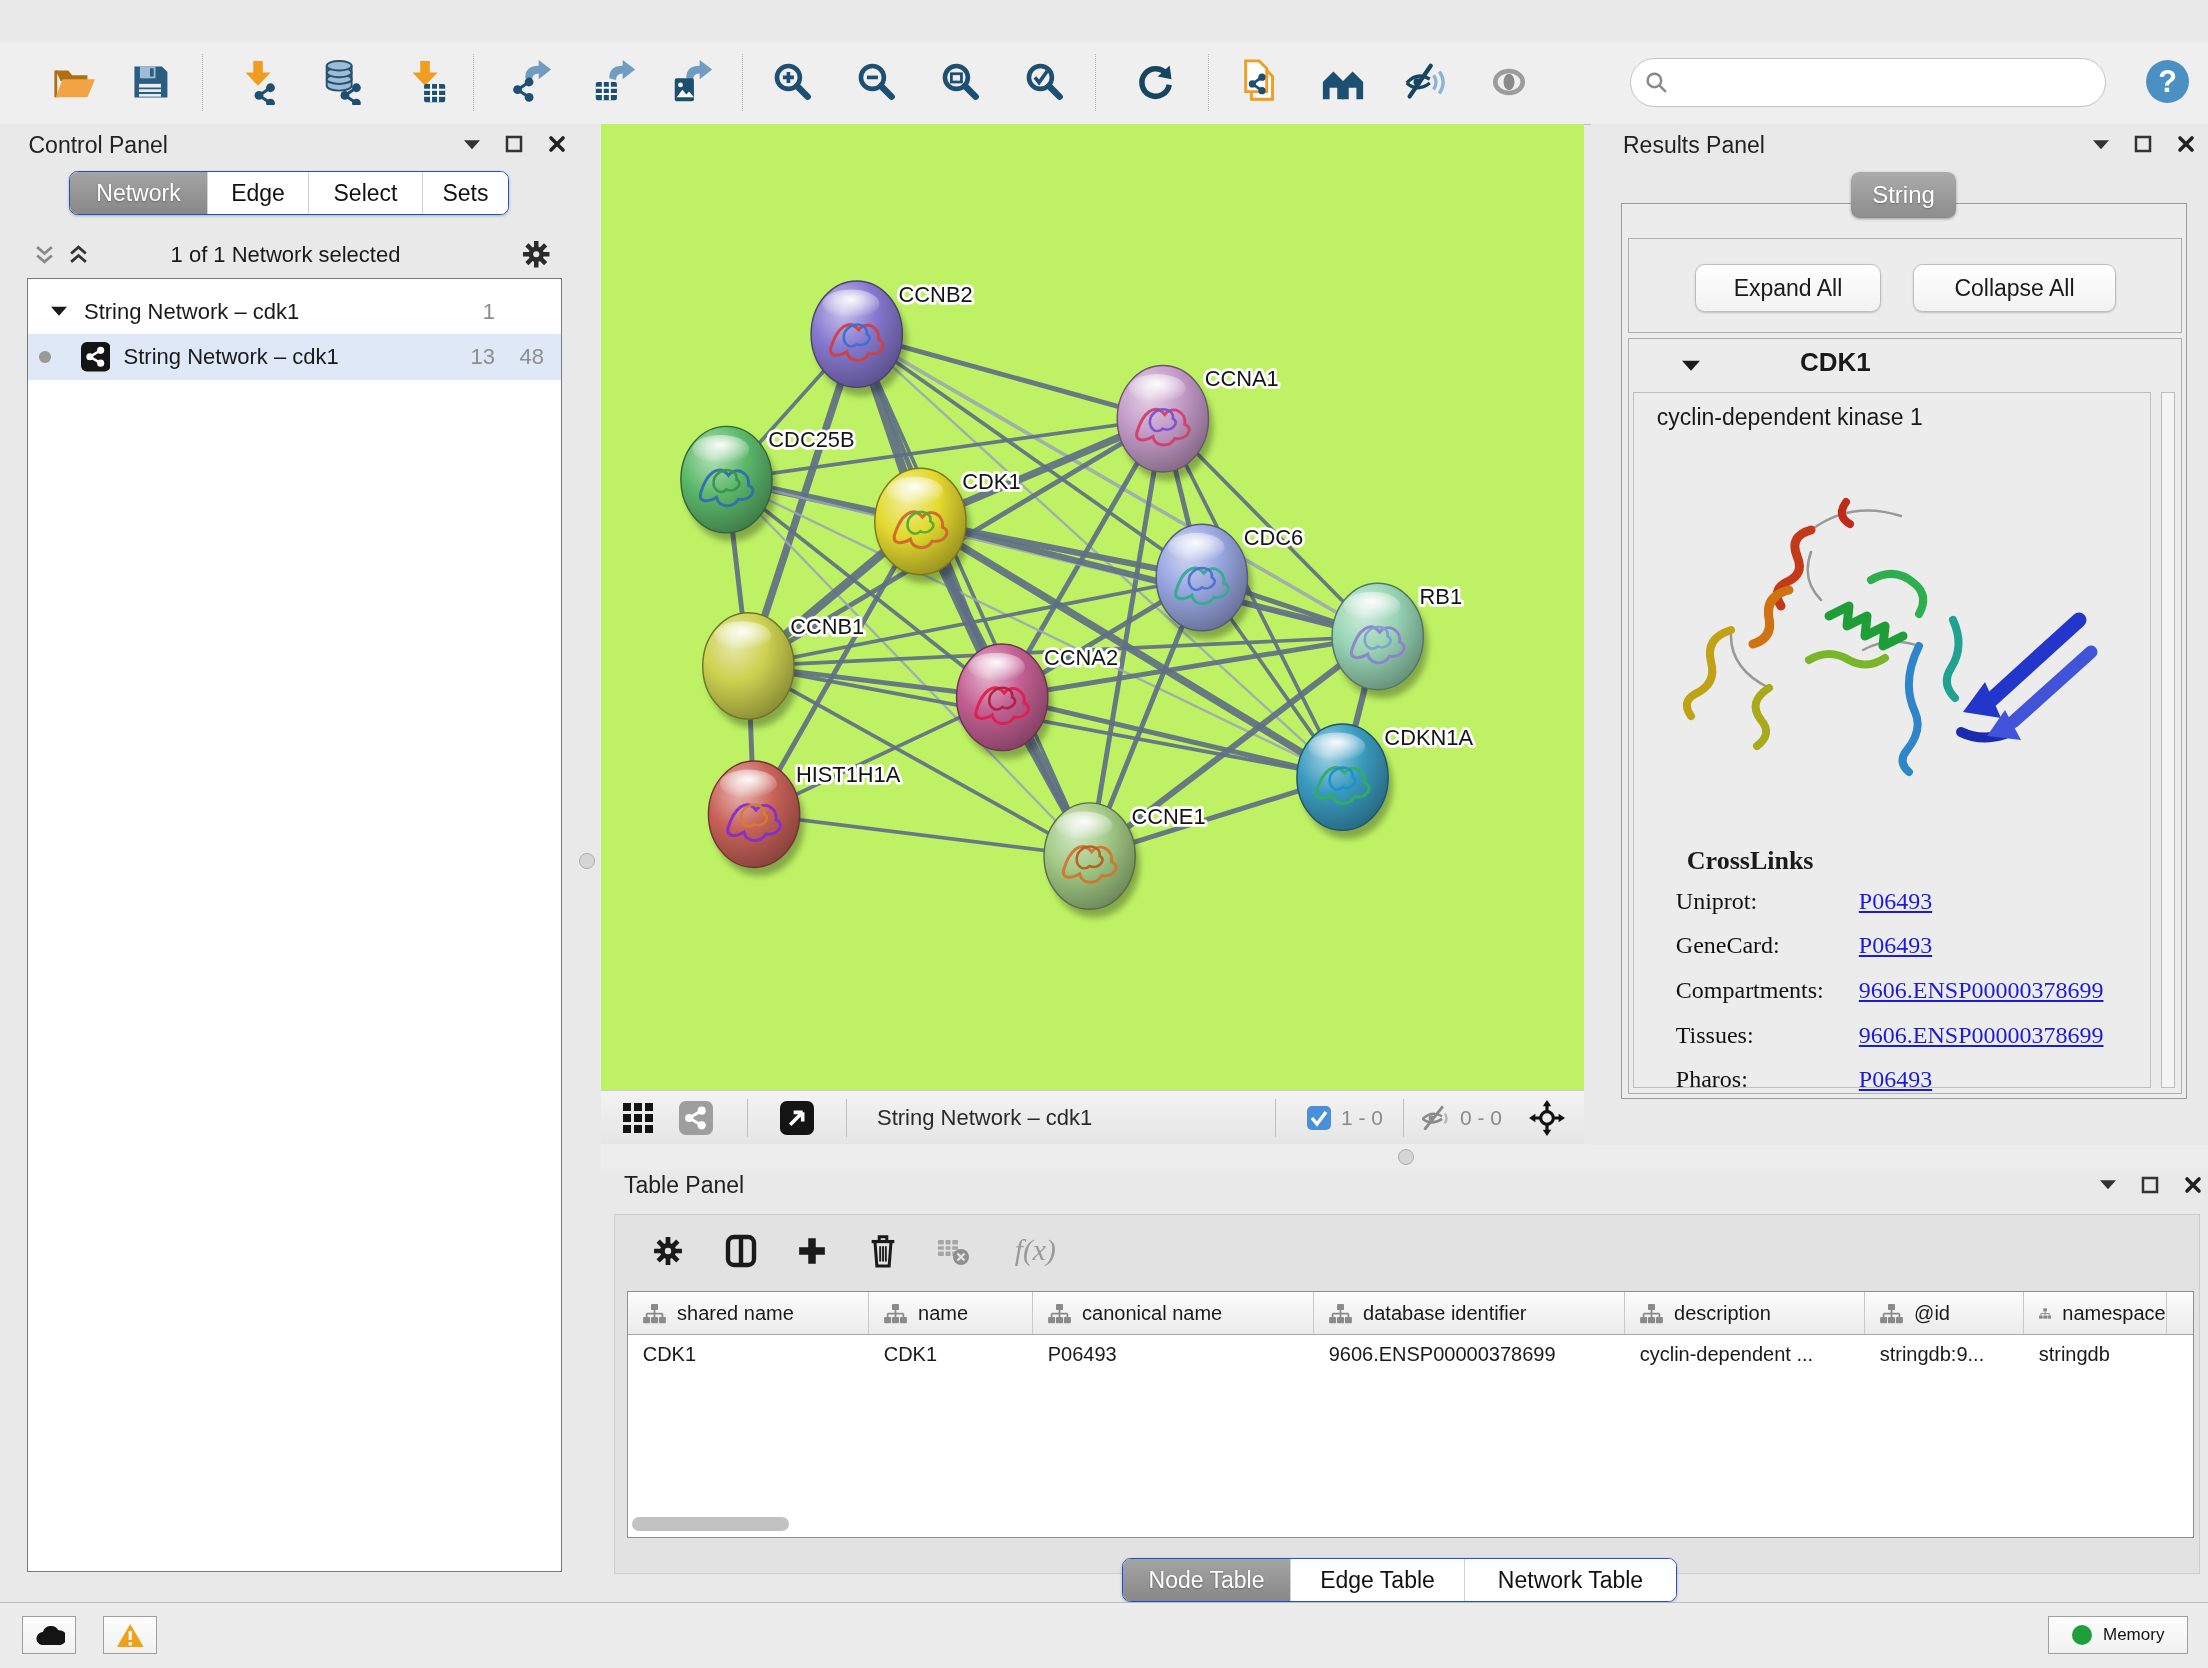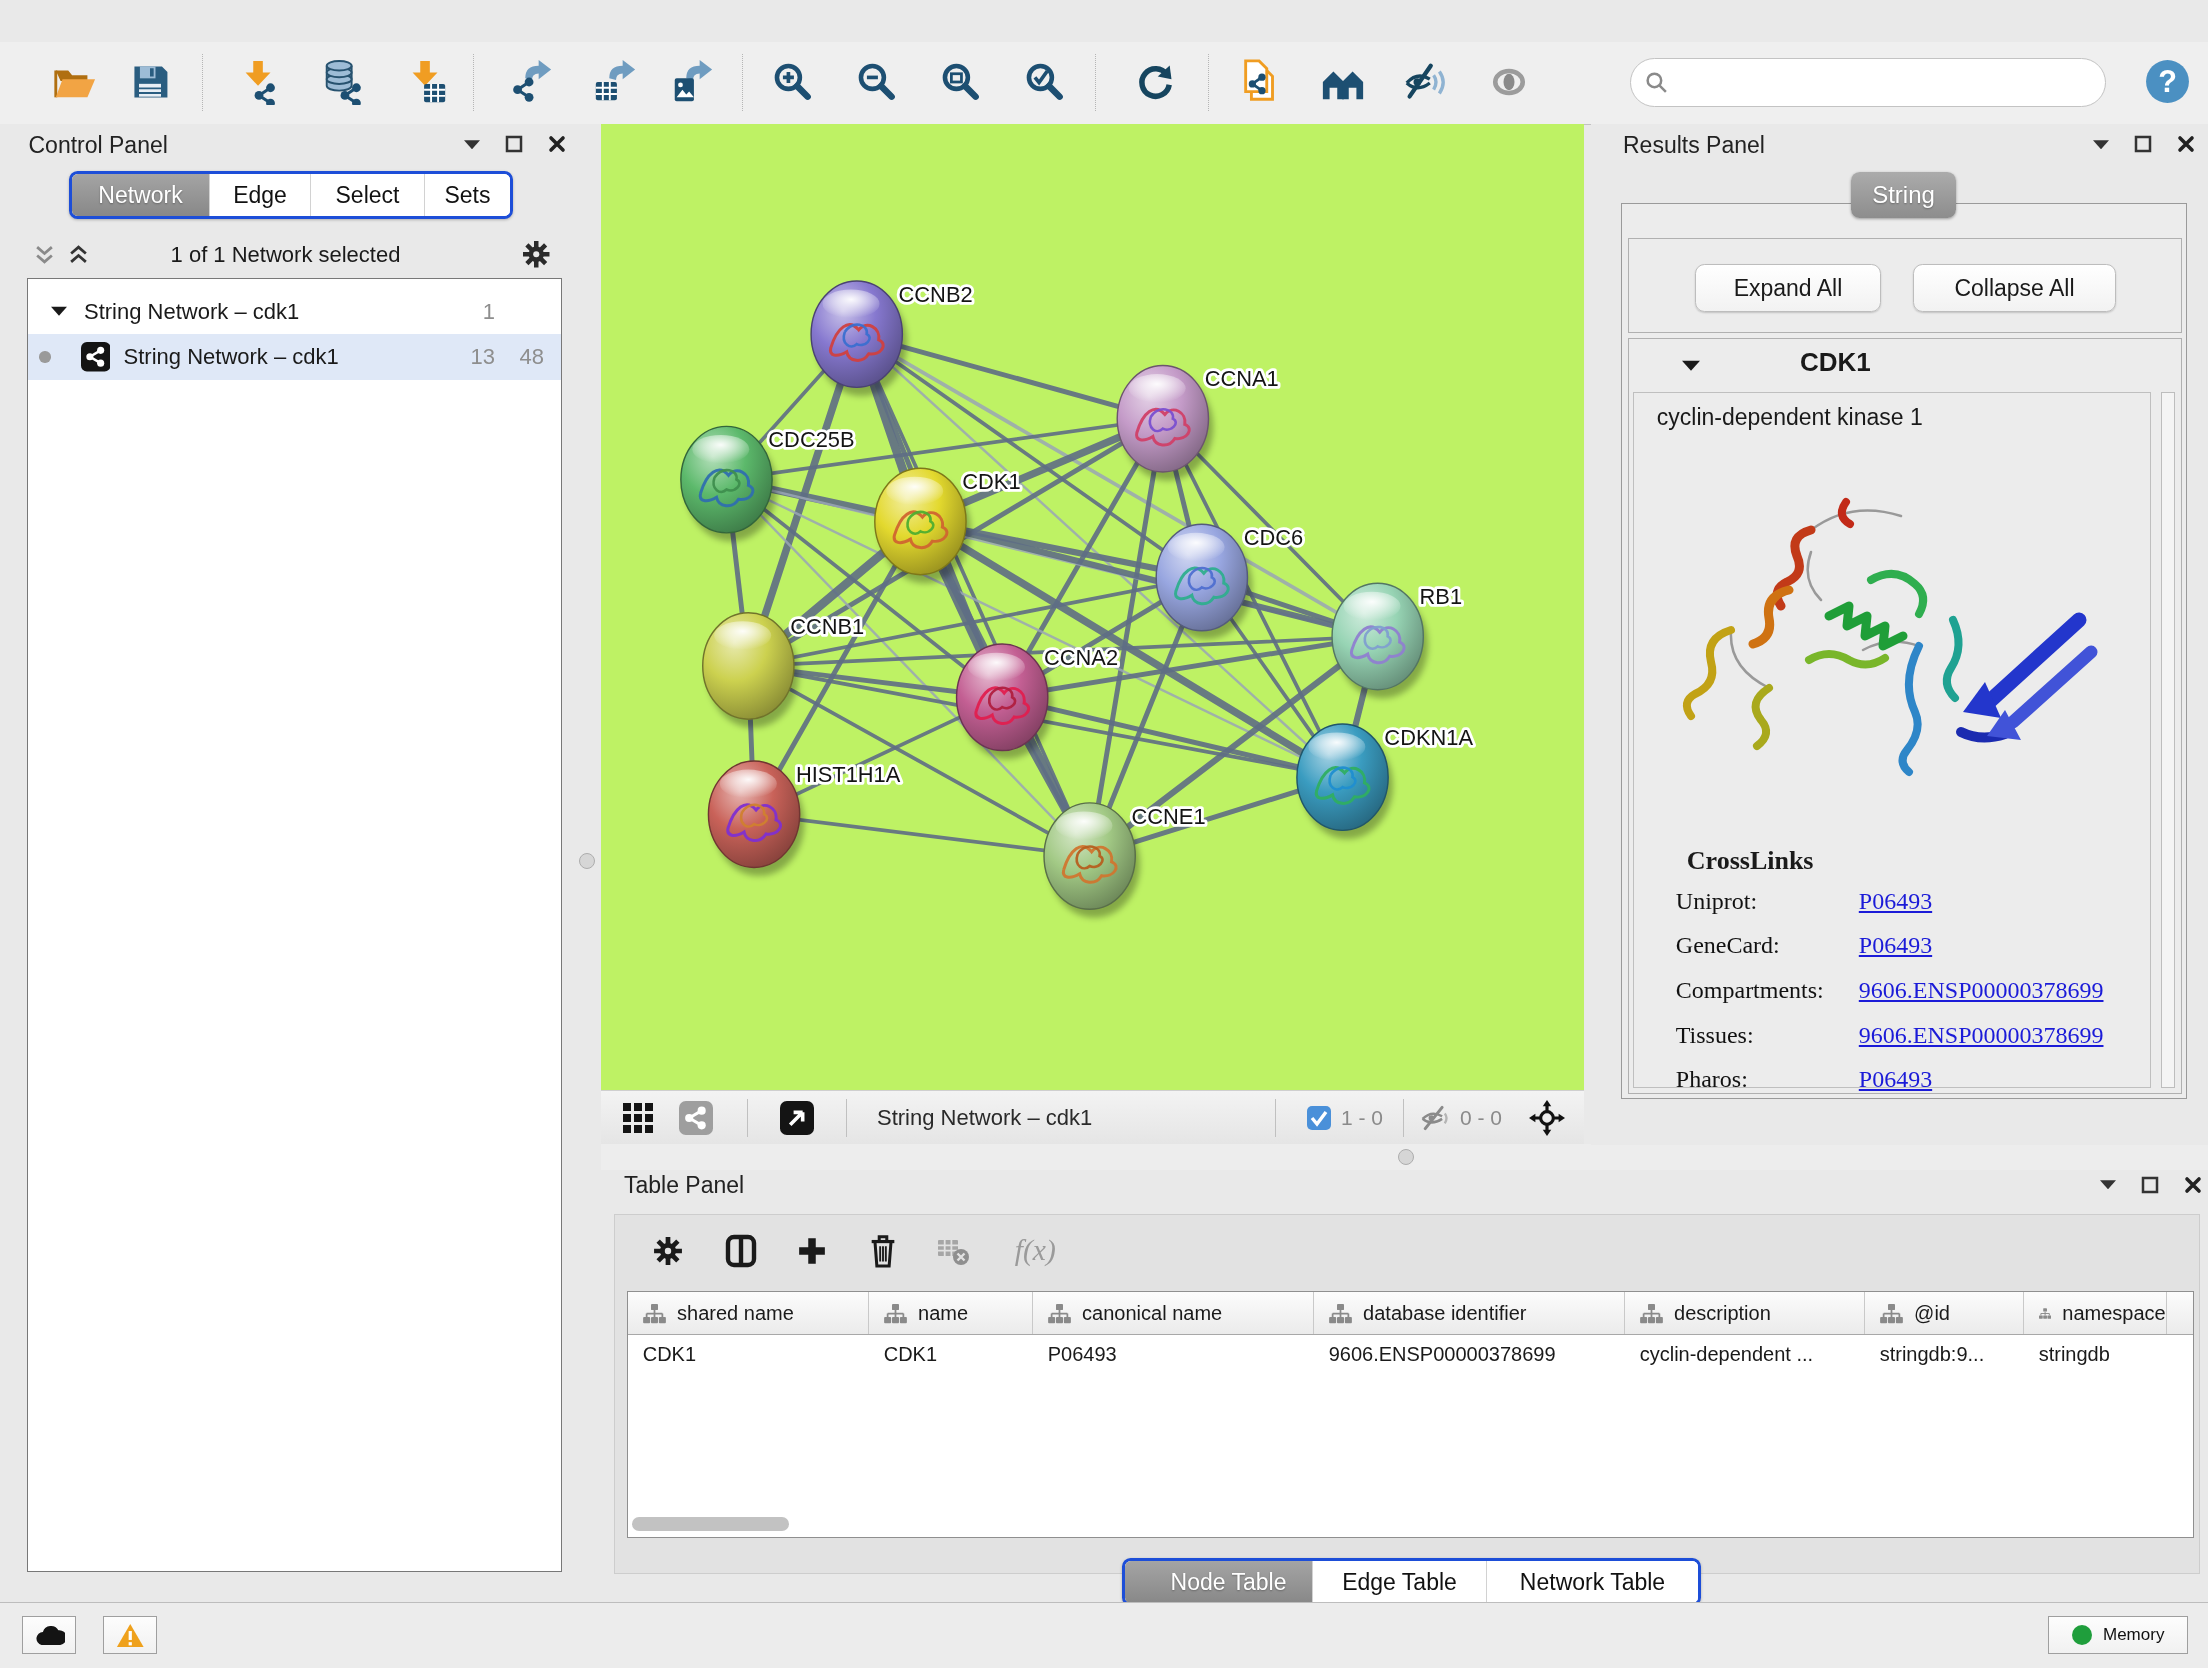--- a/index.html
+++ b/index.html
@@ -16,21 +16,21 @@
   .toolbar{left:0;top:42px;width:2208px;height:82px;background:#efefef;border-bottom:1px solid #c2c2c2;}
   .tbtn{position:absolute;top:15px;width:49px;height:49px;display:flex;align-items:center;justify-content:center;}
   .tsep{position:absolute;top:12.4px;height:57px;width:0;border-left:1.9px dotted #b5b5b5;}
   .searchbox{position:absolute;left:1630px;top:16px;width:476px;height:49px;background:#fff;
              border:1.9px solid #c3c3c3;border-radius:25px;display:flex;align-items:center;padding-left:13.3px;box-sizing:border-box;}
   .searchbox input{border:none;outline:none;flex:1;font-size:21px;background:transparent;font-family:inherit;}
   
   .control-panel{left:0;top:124px;width:571px;height:1478px;background:#e9e9e9;}
   .panel-title{font-size:23px;color:#222;}
   .panel-icons{position:absolute;display:flex;gap:25px;align-items:center;}
-  .segtabs{display:inline-flex;background:#fff;border:3px solid #1d4ed8;border-radius:8.6px;
+  .segtabs{display:inline-flex;background:#fff;border:1px solid #1d4ed8;border-radius:8.6px;
            box-shadow:0 1px 2.9px rgba(0,0,0,.25);overflow:hidden;}
   .segtab{padding:7.6px 0;font-size:23px;color:#111;border-right:1px solid #d2d2d2;background:#fff;
           text-align:center;white-space:nowrap;}
   .segtab:last-child{border-right:none;}
   .segtab.sel{background:linear-gradient(#a4a4a4,#888888);color:#fff;text-shadow:0 1px 1.9px rgba(0,0,0,.3);}
   .tree{position:absolute;left:27px;top:154px;width:535px;height:1294px;background:#fff;
         border:1px solid #787878;box-sizing:border-box;overflow:hidden;}
   .trow{position:absolute;left:0;width:100%;height:46px;display:flex;align-items:center;font-size:22px;box-sizing:border-box;}
   .tnum{color:#8e8e8e;width:49px;text-align:right;flex:none;}
   
@@ -831,21 +831,21 @@
               <div class="tbl-cell" style="width: 311px;">9606.ENSP00000378699</div>
               <div class="tbl-cell" style="width: 240px;">cyclin-dependent ...</div>
               <div class="tbl-cell" style="width: 159px;">stringdb:9...</div>
               <div class="tbl-cell" style="width: 143px;">stringdb</div>
             </div>
           </div>
         <div class="hscroll"></div>
       </div>
     </div>
     <div class="abs" style="left:521px;top:388px" id="tbl-tabs"><div class="segtabs">
-          <span class="segtab sel" style="width: 167px; padding-left: 20px;">Node Table</span>
+          <span class="segtab sel" style="width: 167px;">Node Table</span>
           <span class="segtab" style="width: 173px;">Edge Table</span>
           <span class="segtab" style="width: 211px;">Network Table</span>
         </div></div>
   </div>
 
   <div class="abs statusbar">
     <div class="sbtn" style="left:22px;width:54px">
       <svg width="32" height="23" viewBox="0 0 34 24">
           <path d="M9 22 a7 7 0 0 1 1.5 -13.8 A9 9 0 0 1 27 6.5 a6 6 0 0 1 2 15.5z" fill="#141414"></path>
         </svg>

